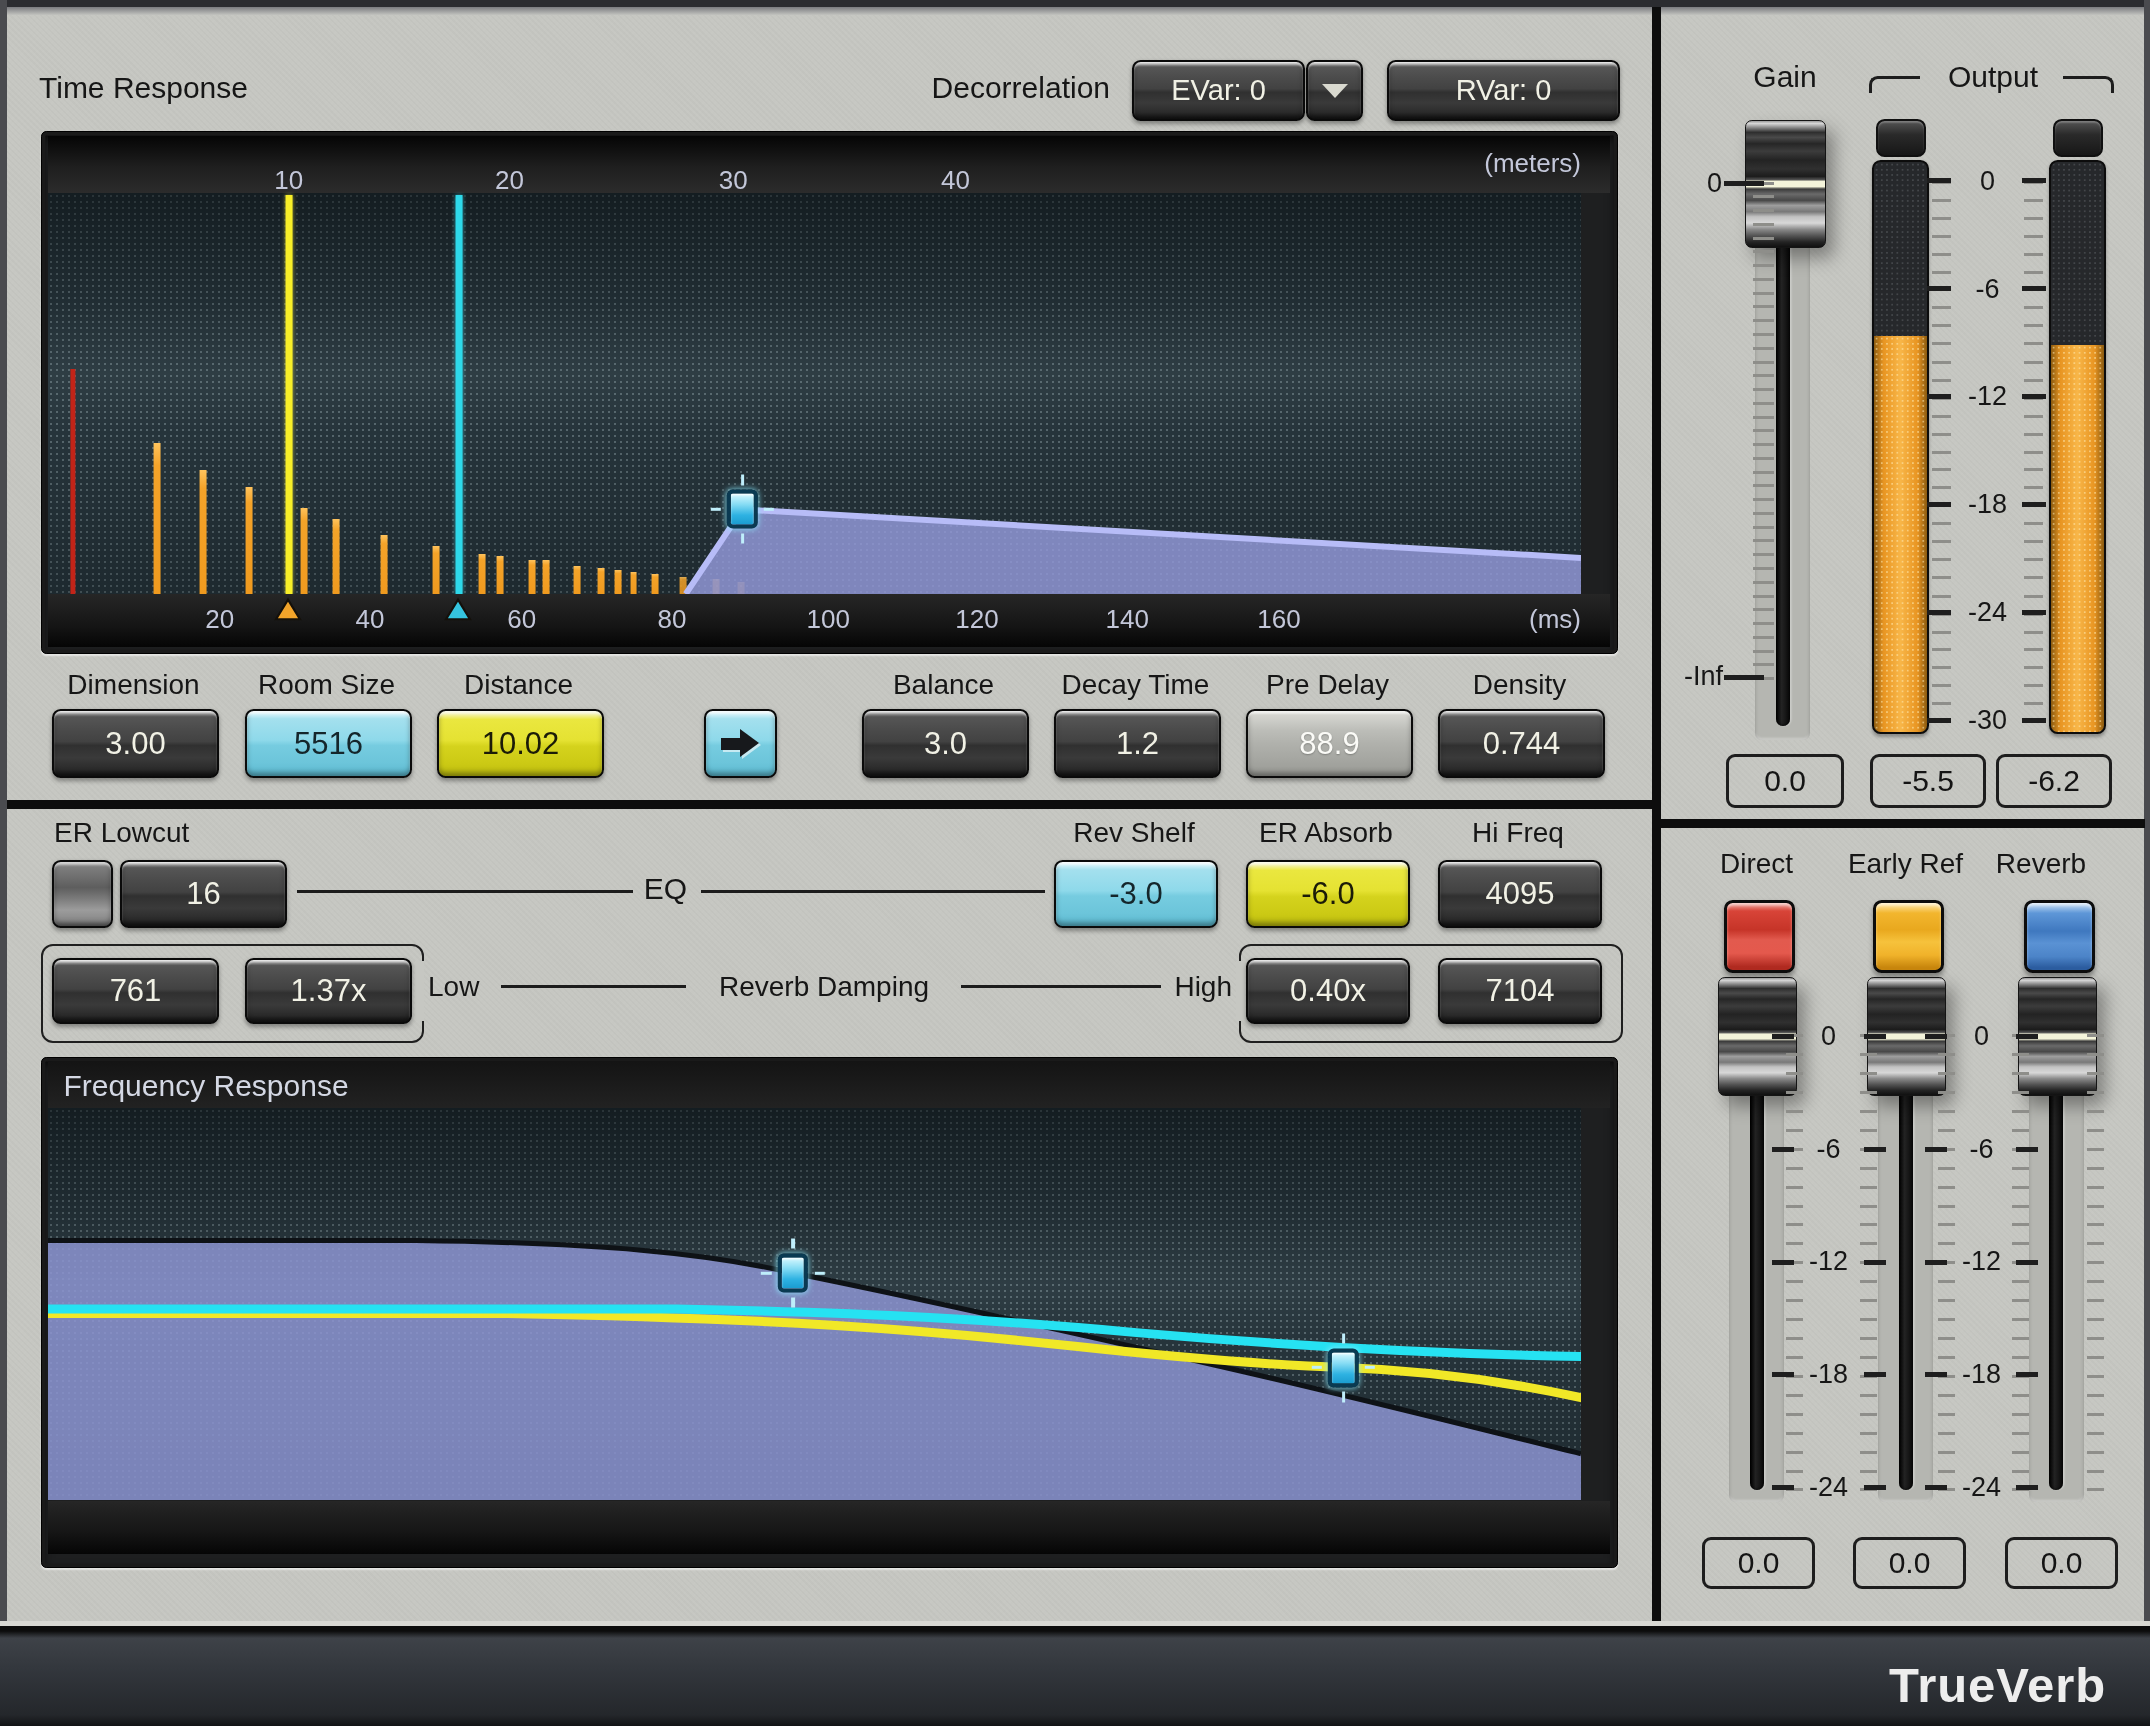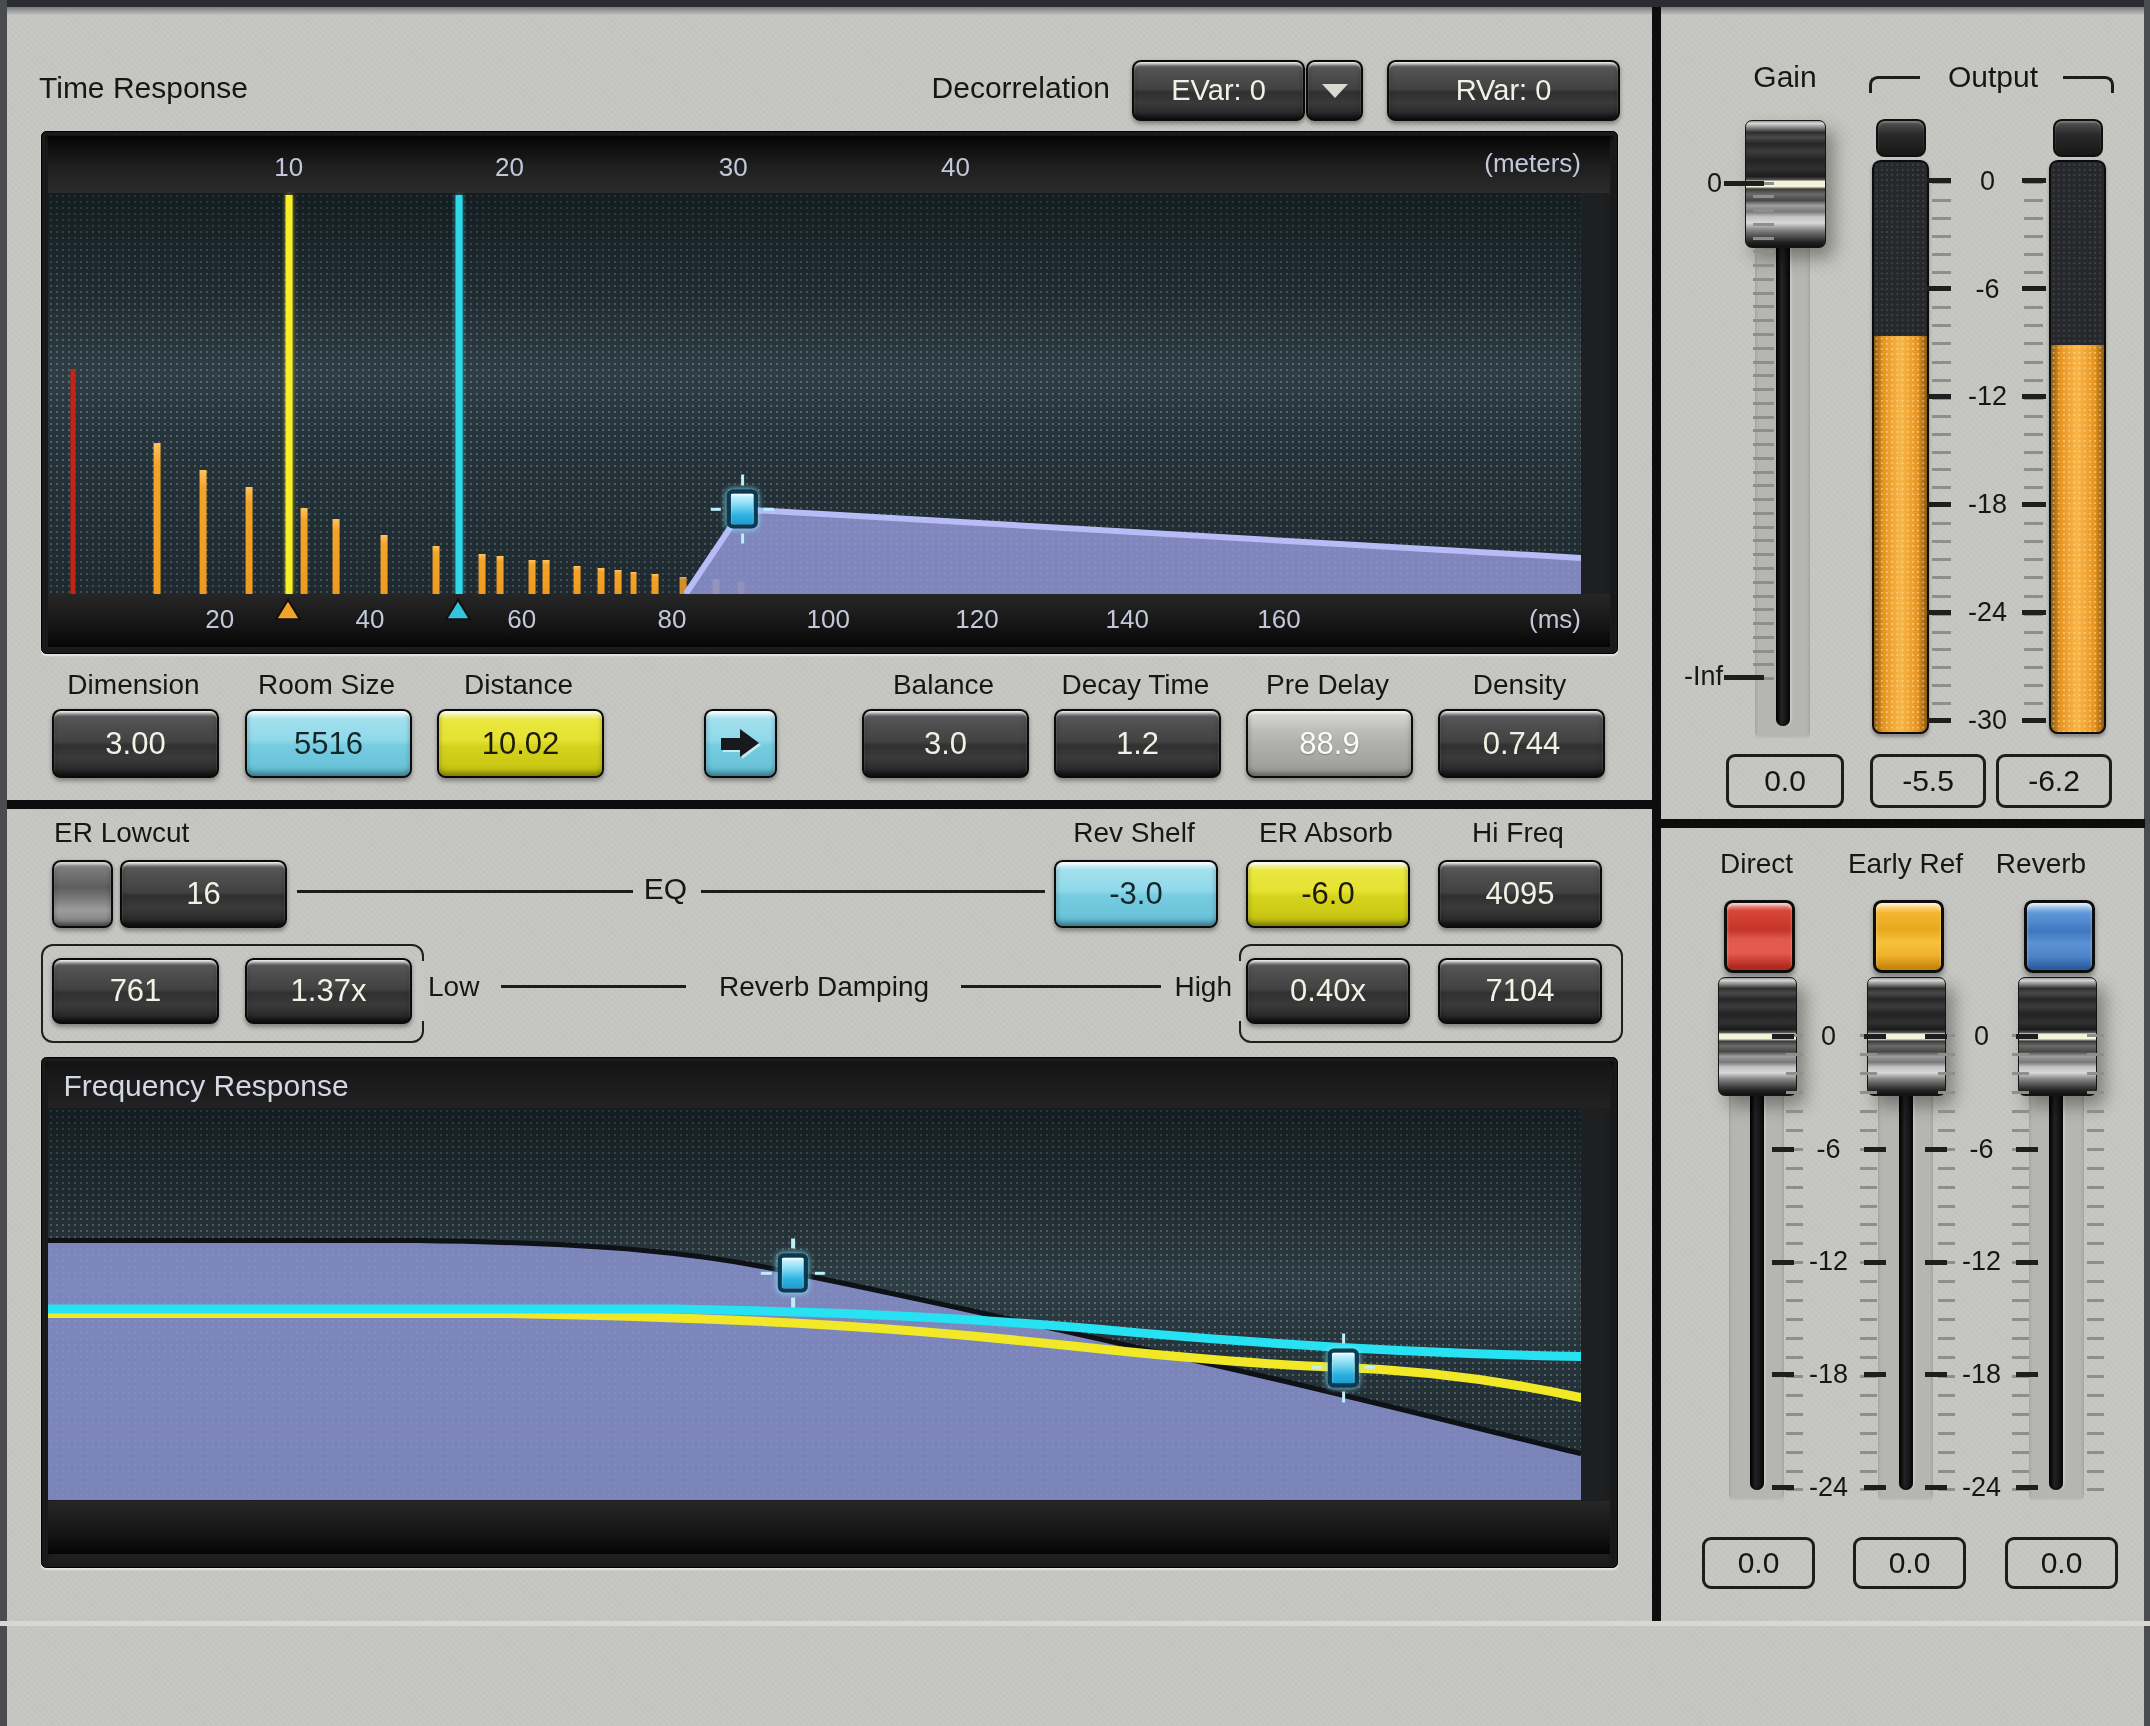--- a/index.html
+++ b/index.html
@@ -94,21 +94,21 @@
   </div>
   <div class="btn b-dark" style="left:1306px;top:60px;width:53px;height:57px;">
     <span class="dd-caret"></span>
   </div>
   <div class="btn b-dark" style="left:1387px;top:60px;width:229px;height:57px;font-size:29px;">
     <span>RVar: 0</span>
   </div>
 
   <div class="screen" style="left:41px;top:131px;width:1575px;height:521px;"></div>
   <div class="axstrip" style="left:48px;top:136px;width:1562px;height:57px;"></div>
-  <div class="abs" id="tr-axis-top" style="left:48px;top:140px;width:1533px;height:54px;text-align:center;">
+  <div class="abs" id="tr-axis-top" style="left:48px;top:153px;width:1533px;height:54px;text-align:center;">
       <div class="axlbl" style="left: 15.7%; top: 12px;">10</div>
       <div class="axlbl" style="left: 30.1%; top: 12px;">20</div>
       <div class="axlbl" style="left: 44.7%; top: 12px;">30</div>
       <div class="axlbl" style="left: 59.2%; top: 12px;">40</div>
     </div>
   <div class="unit" style="left:1454px;top:148px;width:127px;">(meters)</div>
 
   <div class="plot" id="tr-plot" style="left:48px;top:193px;width:1533px;height:401px;">
     <div class="abs" id="tr-bars" style="left:0;top:0;width:100%;height:100%;">
         <div class="bar red" style="left: 1.6%; height: 56%; opacity: 1;"></div>
@@ -270,20 +270,23 @@
     </div>
 
   <div class="vbox" style="left:1726px;top:754px;width:112px;height:48px;">0.0</div>
   <div class="vbox" style="left:1870px;top:754px;width:110px;height:48px;">-5.5</div>
   <div class="vbox" style="left:1996px;top:754px;width:110px;height:48px;">-6.2</div>
 
   <div class="vbox" style="left:1702px;top:1537px;width:107px;height:46px;">0.0</div>
   <div class="vbox" style="left:1853px;top:1537px;width:107px;height:46px;">0.0</div>
   <div class="vbox" style="left:2005px;top:1537px;width:107px;height:46px;">0.0</div>
 
+  <div id="footer">
+    <div id="logo">TrueVerb</div>
+  </div>
 
 <div class="lbl c" style="left: 52px; top: 669px; width: 163px;">Dimension</div>
     <div class="btn b-dark" style="left: 52px; top: 709px; width: 163px; height: 65px;">3.00</div>
     <div class="lbl c" style="left: 245px; top: 669px; width: 163px;">Room Size</div>
     <div class="btn b-cyan" style="left: 245px; top: 709px; width: 163px; height: 65px;">5516</div>
     <div class="lbl c" style="left: 437px; top: 669px; width: 163px;">Distance</div>
     <div class="btn b-yellow" style="left: 437px; top: 709px; width: 163px; height: 65px;">10.02</div>
     <div class="lbl c" style="left: 862px; top: 669px; width: 163px;">Balance</div>
     <div class="btn b-dark" style="left: 862px; top: 709px; width: 163px; height: 65px;">3.0</div>
     <div class="lbl c" style="left: 1054px; top: 669px; width: 163px;">Decay Time</div>

